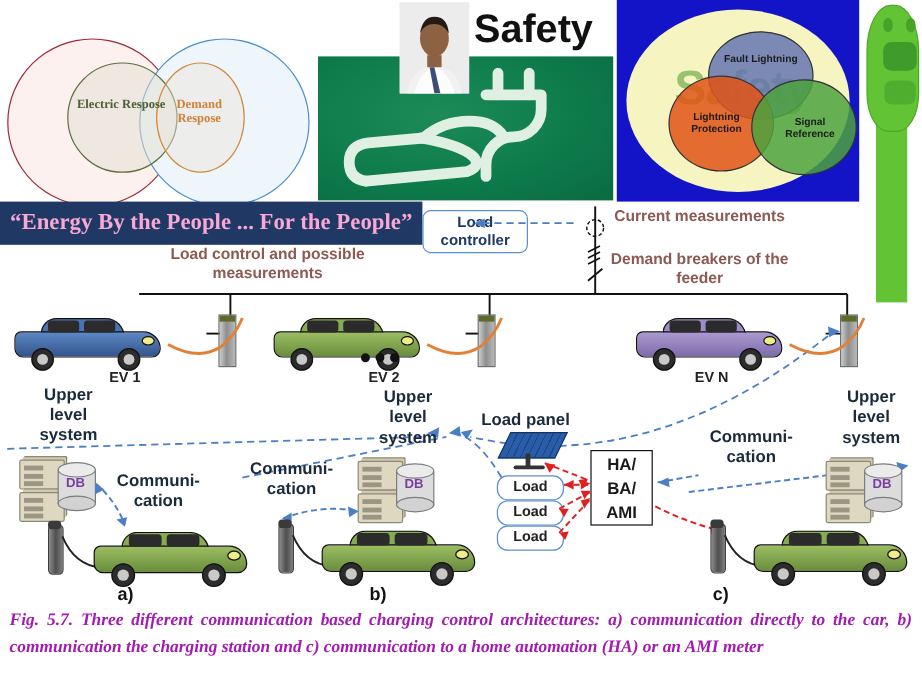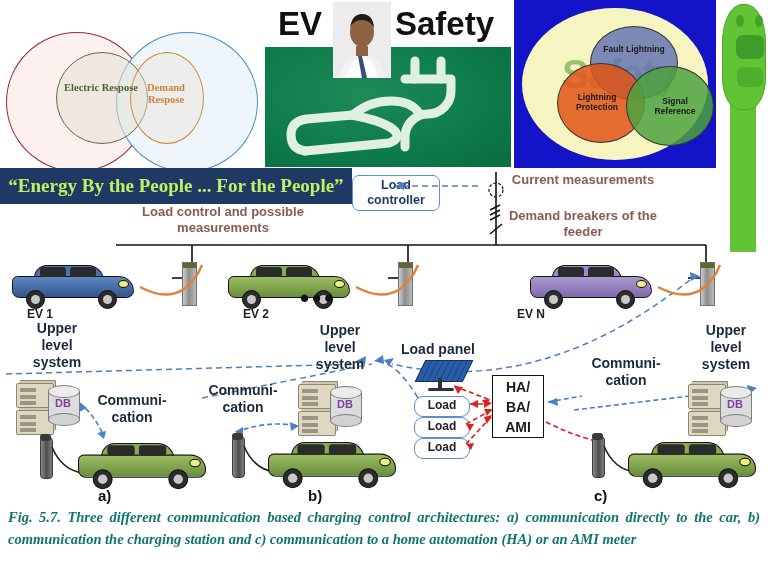--- a/index.html
+++ b/index.html
@@ -50,21 +50,21 @@
   .tc-band{position:absolute;left:14px;top:92px;width:26px;height:160px;background:#62c434;}
   .tc-body{position:absolute;left:6px;top:4px;width:42px;height:104px;border-radius:46% 46% 42% 42%/36% 36% 30% 30%;
       background:#62c434;border:1px solid #4aa827;}
   .tc-win{position:absolute;left:13px;top:30px;width:28px;height:24px;border-radius:7px;background:#3f9c2a;}
   .tc-hood{position:absolute;left:14px;top:62px;width:26px;height:20px;border-radius:6px;background:#4fae2e;}
   .tc-l1{position:absolute;left:13px;top:10px;width:8px;height:12px;border-radius:50%;background:#46a327;}
   .tc-l2{position:absolute;left:32px;top:10px;width:8px;height:12px;border-radius:50%;background:#46a327;}
 
   
   #banner{left:0;top:168px;width:352px;height:36px;background:#1f3864;}
-  #banner span{display:block;color:#bef264;font-family:"Liberation Serif",serif;font-weight:bold;
+  #banner span{display:block;color:#f9a8d4;font-family:"Liberation Serif",serif;font-weight:bold;
       font-size:19px;line-height:36px;text-align:center;white-space:nowrap;}
 
   
   .lbl{position:absolute;color:#8c5a52;font-weight:bold;font-size:13px;line-height:16px;text-align:center;}
   #lbl-loadctrl{left:108px;top:204px;width:230px;}
   #lbl-current{left:508px;top:172px;width:150px;}
   #lbl-breaker{left:488px;top:208px;width:190px;}
 
   #loadbox{left:352px;top:175px;width:86px;height:34px;border:1.6px solid #5b8fd0;border-radius:7px;
       background:#fff;color:#1f3864;font-weight:bold;font-size:12.5px;line-height:15px;text-align:center;
@@ -80,21 +80,21 @@
   .car .win{position:absolute;top:3px;height:10px;background:#2b2b2b;border-radius:3px;}
   .car .w1{left:28px;width:26px;}
   .car .w2{left:58px;width:26px;}
   .car .wheel{position:absolute;top:26px;width:17px;height:17px;border-radius:50%;background:#2c2c2c;border:1.6px solid #111;}
   .car .wheel:after{content:"";position:absolute;left:4px;top:4px;width:9px;height:9px;border-radius:50%;background:#c9c9c9;}
   .car .wA{left:14px;} .car .wB{left:86px;}
   .car .lamp{position:absolute;right:3px;top:16px;width:9px;height:6px;border-radius:50%;background:#f0ec86;border:1px solid #111;}
   .car.blue .body{background:linear-gradient(#5d88c4,#33548c);} .car.blue .cabin{background:#4a74b0;}
   .car.green .body{background:linear-gradient(#9bbd62,#698d3c);} .car.green .cabin{background:#86ab51;}
   .car.purple .body{background:linear-gradient(#ab9ad0,#7d6cab);} .car.purple .cabin{background:#9c8bc6;}
-  .evlabel{position:absolute;font-weight:bold;font-size:12px;color:#222;text-align:left;width:90px;}
+  .evlabel{position:absolute;font-weight:bold;font-size:12px;color:#222;text-align:right;width:90px;}
   #dots{left:300px;top:283px;color:#111;font-size:26px;font-weight:bold;letter-spacing:3px;}
 
   
   .uls{position:absolute;text-align:center;font-weight:bold;font-size:14px;line-height:17px;color:#1b2a3a;}
   .comm{position:absolute;text-align:center;font-weight:bold;font-size:14px;line-height:17px;color:#1b2a3a;}
   .panel-letter{position:absolute;font-weight:bold;font-size:15px;color:#111;}
 
   .rack{position:absolute;width:44px;height:52px;}
   .rack .unit{position:absolute;left:0;width:36px;height:23px;background:#ded8c0;border:1.2px solid #8d8876;
       border-radius:2px;box-shadow:2px -3px 0 -1px #cfc9b2, 3px -4px 0 -1px #8d8876;}
@@ -118,21 +118,21 @@
       display:flex;flex-direction:column;align-items:center;justify-content:center;}
   .solar{position:absolute;}
   .solar .pan{position:absolute;left:0;top:0;width:46px;height:20px;background:
       repeating-linear-gradient(90deg,#2a5da8 0 5px,#1b4686 5px 6px),#2a5da8;
       transform:skewX(-26deg);border:1px solid #14325f;}
   .solar .stand{position:absolute;left:18px;top:18px;width:4px;height:11px;background:#333;}
   .solar .base{position:absolute;left:8px;top:28px;width:26px;height:3px;background:#333;border-radius:2px;}
 
   
   #caption{left:8px;top:506px;width:752px;font-family:"Liberation Serif",serif;font-style:italic;
-      font-weight:bold;font-size:14.5px;line-height:22px;color:#0f766e;text-align:justify;}
+      font-weight:bold;font-size:14.5px;line-height:22px;color:#a21caf;text-align:justify;}
   #caption b{font-style:italic;}
 
   svg{overflow:visible;}
 </style>
 </head>
 <body>
 
 <div class="abs" id="venn2">
   <div class="bigcirc bc-left"></div>
   <div class="bigcirc bc-right"></div>
@@ -147,21 +147,20 @@
     <svg class="plug" viewBox="0 0 246 120">
       <g fill="none" stroke="#dff0e2" stroke-width="9" stroke-linecap="round" stroke-linejoin="round">
         <path d="M150 14 v18 M176 14 v18"></path>
         <path d="M140 32 h46 v12 a23 23 0 0 1 -23 23 h-0 a23 23 0 0 0 -23 23 v10"></path>
         <path d="M40 104 q-14 -2 -14 -16 q0 -14 16 -16 l46 -4 q16 -14 38 -14 q20 0 28 12"></path>
         <path d="M86 68 q34 6 44 16 q6 8 -6 12 l-84 8"></path>
       </g>
     </svg>
   </div>
   <div class="hdr">
-    <span class="ev">EV</span>
     <span class="sf">Safety</span>
   </div>
   <div class="photo">
     <svg viewBox="0 0 58 76" width="58" height="76">
       <rect width="58" height="76" fill="#ececed"></rect>
       <path d="M6 76 q4 -22 23 -24 q19 2 23 24z" fill="#f2f2f4"></path>
       <path d="M12 76 q6 -20 17 -22 q11 2 17 22z" fill="#fdfdfd"></path>
       <path d="M29 54 l5 22 l-5 0 l-4 -22z" fill="#3c4e78"></path>
       <ellipse cx="29" cy="30" rx="12" ry="15" fill="#8c6242"></ellipse>
       <path d="M17 26 q2 -14 12 -14 q11 0 12 14 q-4 -8 -12 -8 q-9 0 -12 8z" fill="#231a16"></path>

